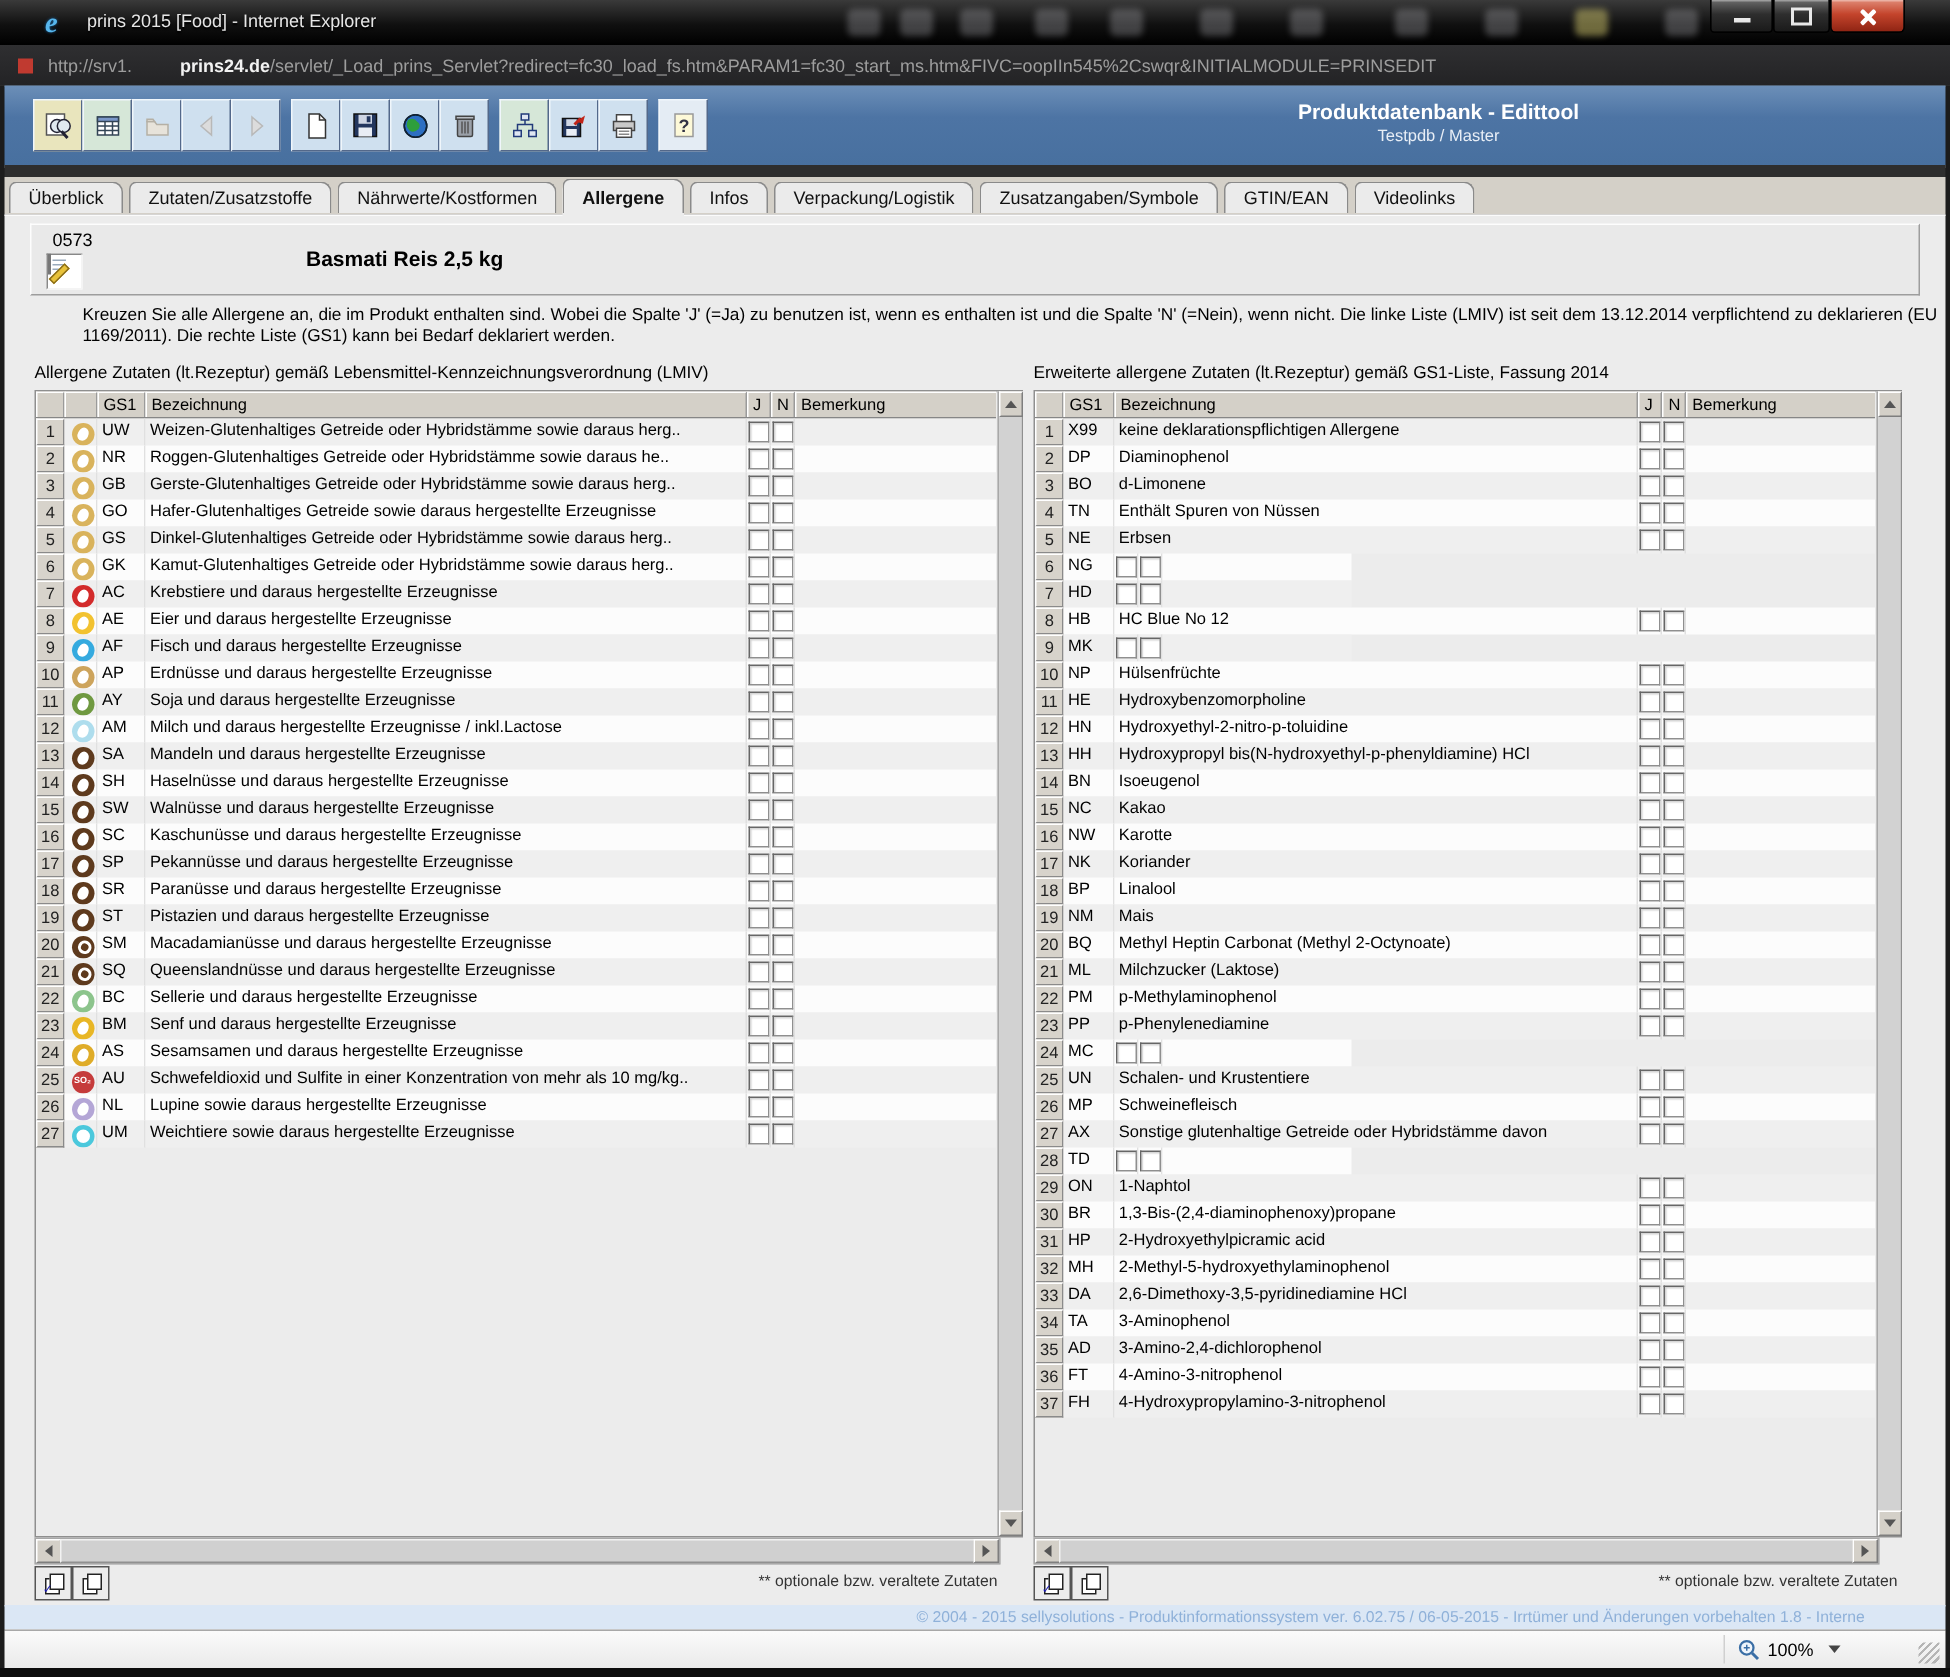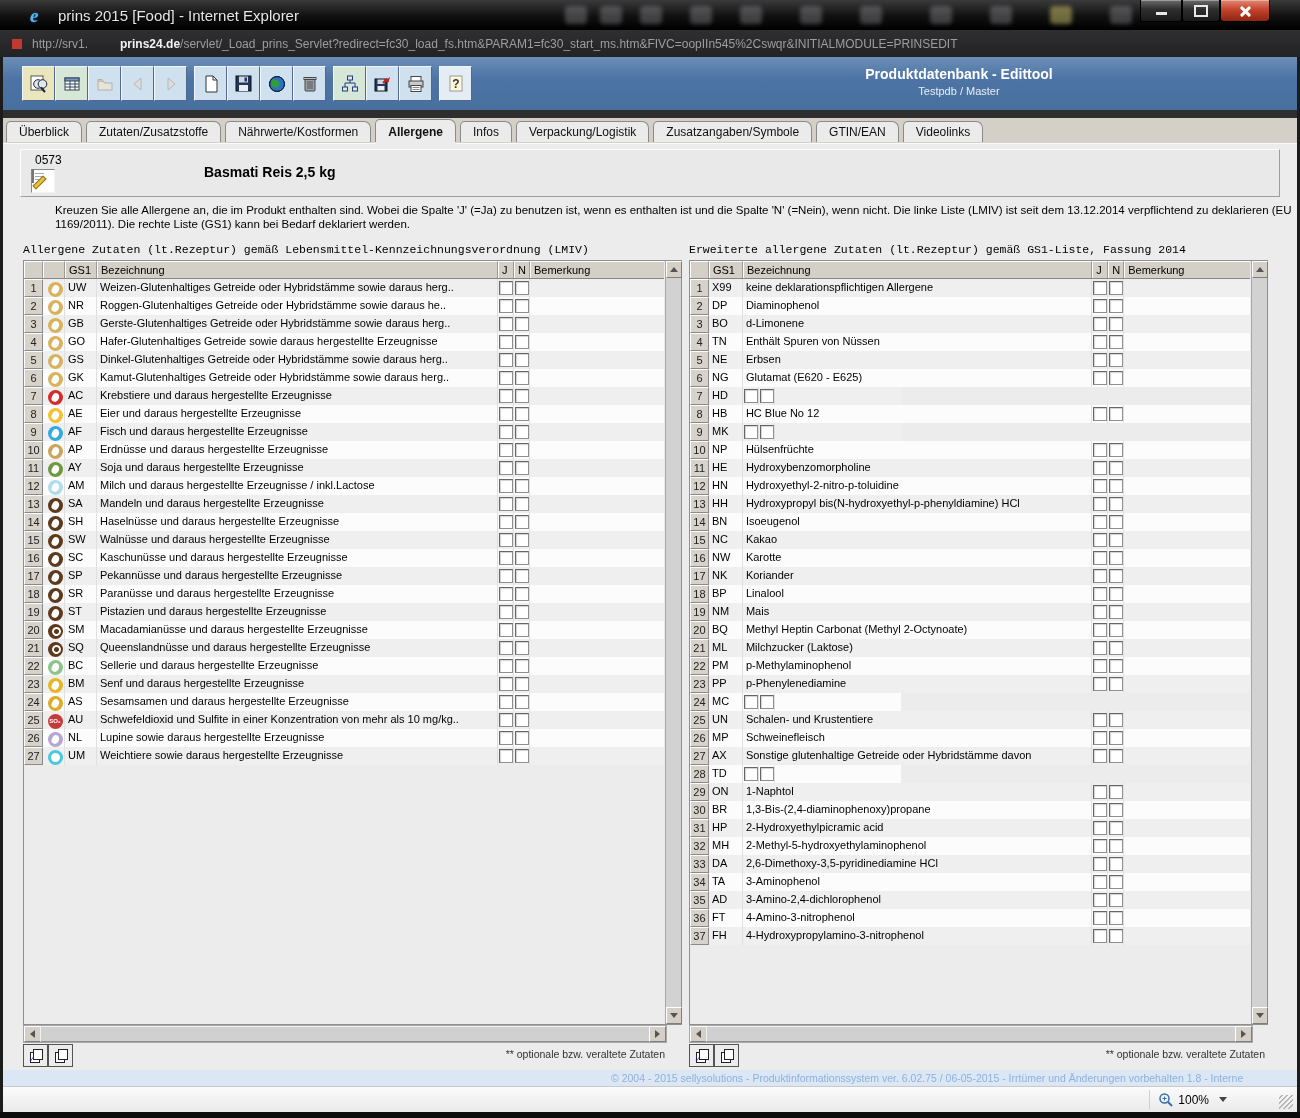--- a/index.html
+++ b/index.html
@@ -8,21 +8,21 @@
        overflow:hidden;}
   .abs{position:absolute;}
 
   
   #titlebar{left:0;top:0;width:1300px;height:30px;
     background:linear-gradient(#3a3a3a,#101010 55%,#000);overflow:hidden;}
   .glassblob{position:absolute;top:6px;width:22px;height:18px;border-radius:4px;
     background:rgba(200,200,210,.28);filter:blur(2px);}
   #ie-logo{left:30px;top:5px;width:20px;height:20px;font:italic bold 19px "Liberation Serif",serif;
     color:#57b6ec;text-shadow:0 0 2px #1a6aa8;}
-  #win-title{left:58px;top:7px;color:#e6e6e6;font-size:15px;text-shadow:0 1px 1px #000;}
+  #win-title{left:58px;top:7px;color:#e6e6e6;font-size:12px;text-shadow:0 1px 1px #000;}
   .winbtn{top:0;height:21px;border:1px solid #000;border-top:none;
     background:linear-gradient(#6b6b6b,#2e2e2e 45%,#1a1a1a);box-shadow:inset 0 1px 0 rgba(255,255,255,.35);
     display:flex;align-items:center;justify-content:center;}
   #btn-min{right:118px;width:40px;border-radius:0 0 3px 3px;}
   #btn-max{right:80px;width:36px;border-radius:0 0 3px 3px;}
   #btn-close{right:30px;width:48px;border-radius:0 0 4px 4px;
     background:linear-gradient(#e08a76,#c4442c 45%,#8f2413);}
   .glyph-min{width:11px;height:3px;background:#e8e8e8;margin-top:6px;}
   .glyph-max{width:10px;height:8px;border:2px solid #e8e8e8;background:transparent;}
   .glyph-x{position:relative;width:12px;height:12px;}
@@ -68,21 +68,21 @@
   #note-btn{left:10px;top:19px;width:22px;height:22px;background:#fff;
     border:1px solid;border-color:#888 #f4f4f4 #f4f4f4 #888;}
   .note-icon{position:relative;width:14px;height:16px;margin:2px auto;background:#fdfdfd;
     border:1px solid #777;}
   .note-icon i{position:absolute;left:2px;width:9px;height:1px;background:#9ab;}
   .note-pencil{position:absolute;left:4px;top:5px;width:3px;height:13px;background:#e8c23a;
     border:1px solid #8a6d1a;transform:rotate(45deg);}
   #product-name{left:183px;top:14px;font-weight:bold;font-size:14px;}
   #instructions{left:20px;top:59px;width:1256px;line-height:14px;font-size:11.5px;margin-left:32px;}
 
-  .grid-caption{position:absolute;font-size:11.5px;font-family:Liberation Mono, monospace;}
+  .grid-caption{position:absolute;font-size:11.5px;}
   #cap-left{left:20px;top:99px;}
   #cap-right{left:686px;top:99px;}
 
   
   .grid{position:absolute;top:116px;height:763px;background:#ececec;border:1px solid #8f8f8f;}
   #grid-lmiv{left:20px;width:657px;}
   #grid-gs1{left:686px;width:577px;}
   .grid-inner{position:absolute;left:0;top:0;bottom:0;overflow:hidden;}
   #grid-lmiv .grid-inner{width:640px;}
   #grid-gs1 .grid-inner{width:560px;}
@@ -877,21 +877,20 @@
             <span class="cb"></span>
           </div>
           <div class="cell jn c-n">
             <span class="cb"></span>
           </div>
           <div class="cell c-bem"></div>
         </div>
         <div class="grid-row">
           <div class="cell num c-num">6</div>
           <div class="cell c-gs1">NG</div>
-          <div class="cell c-name">Glutamat (E620 - E625)</div>
           <div class="cell jn c-j">
             <span class="cb"></span>
           </div>
           <div class="cell jn c-n">
             <span class="cb"></span>
           </div>
           <div class="cell c-bem"></div>
         </div>
         <div class="grid-row">
           <div class="cell num c-num">7</div>

